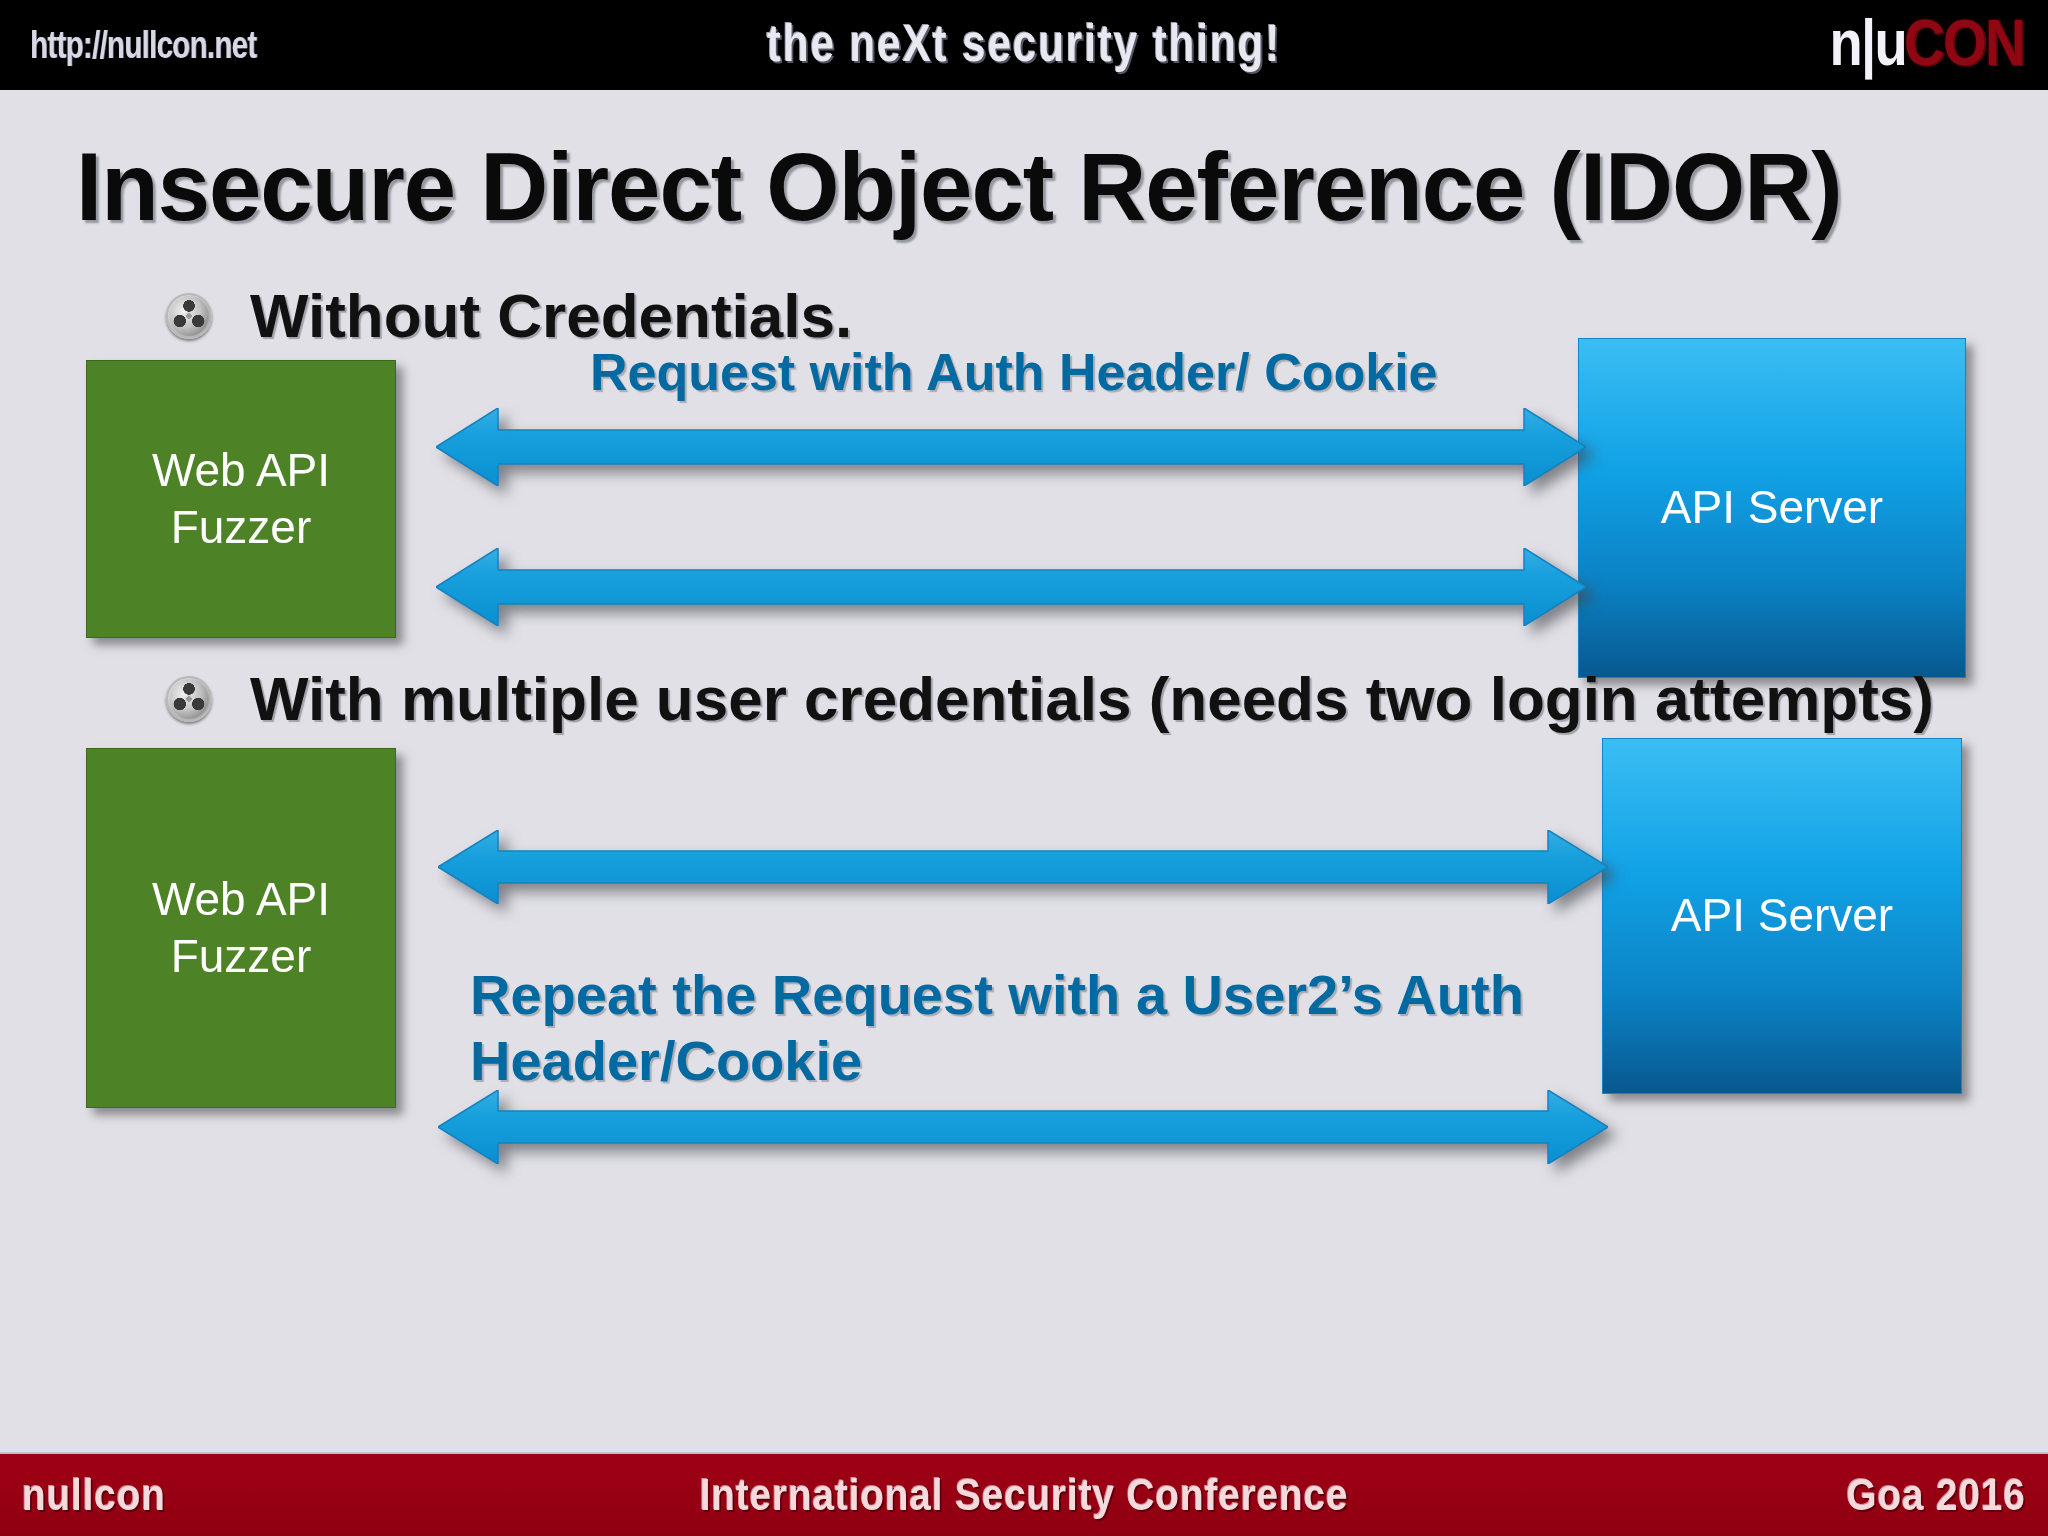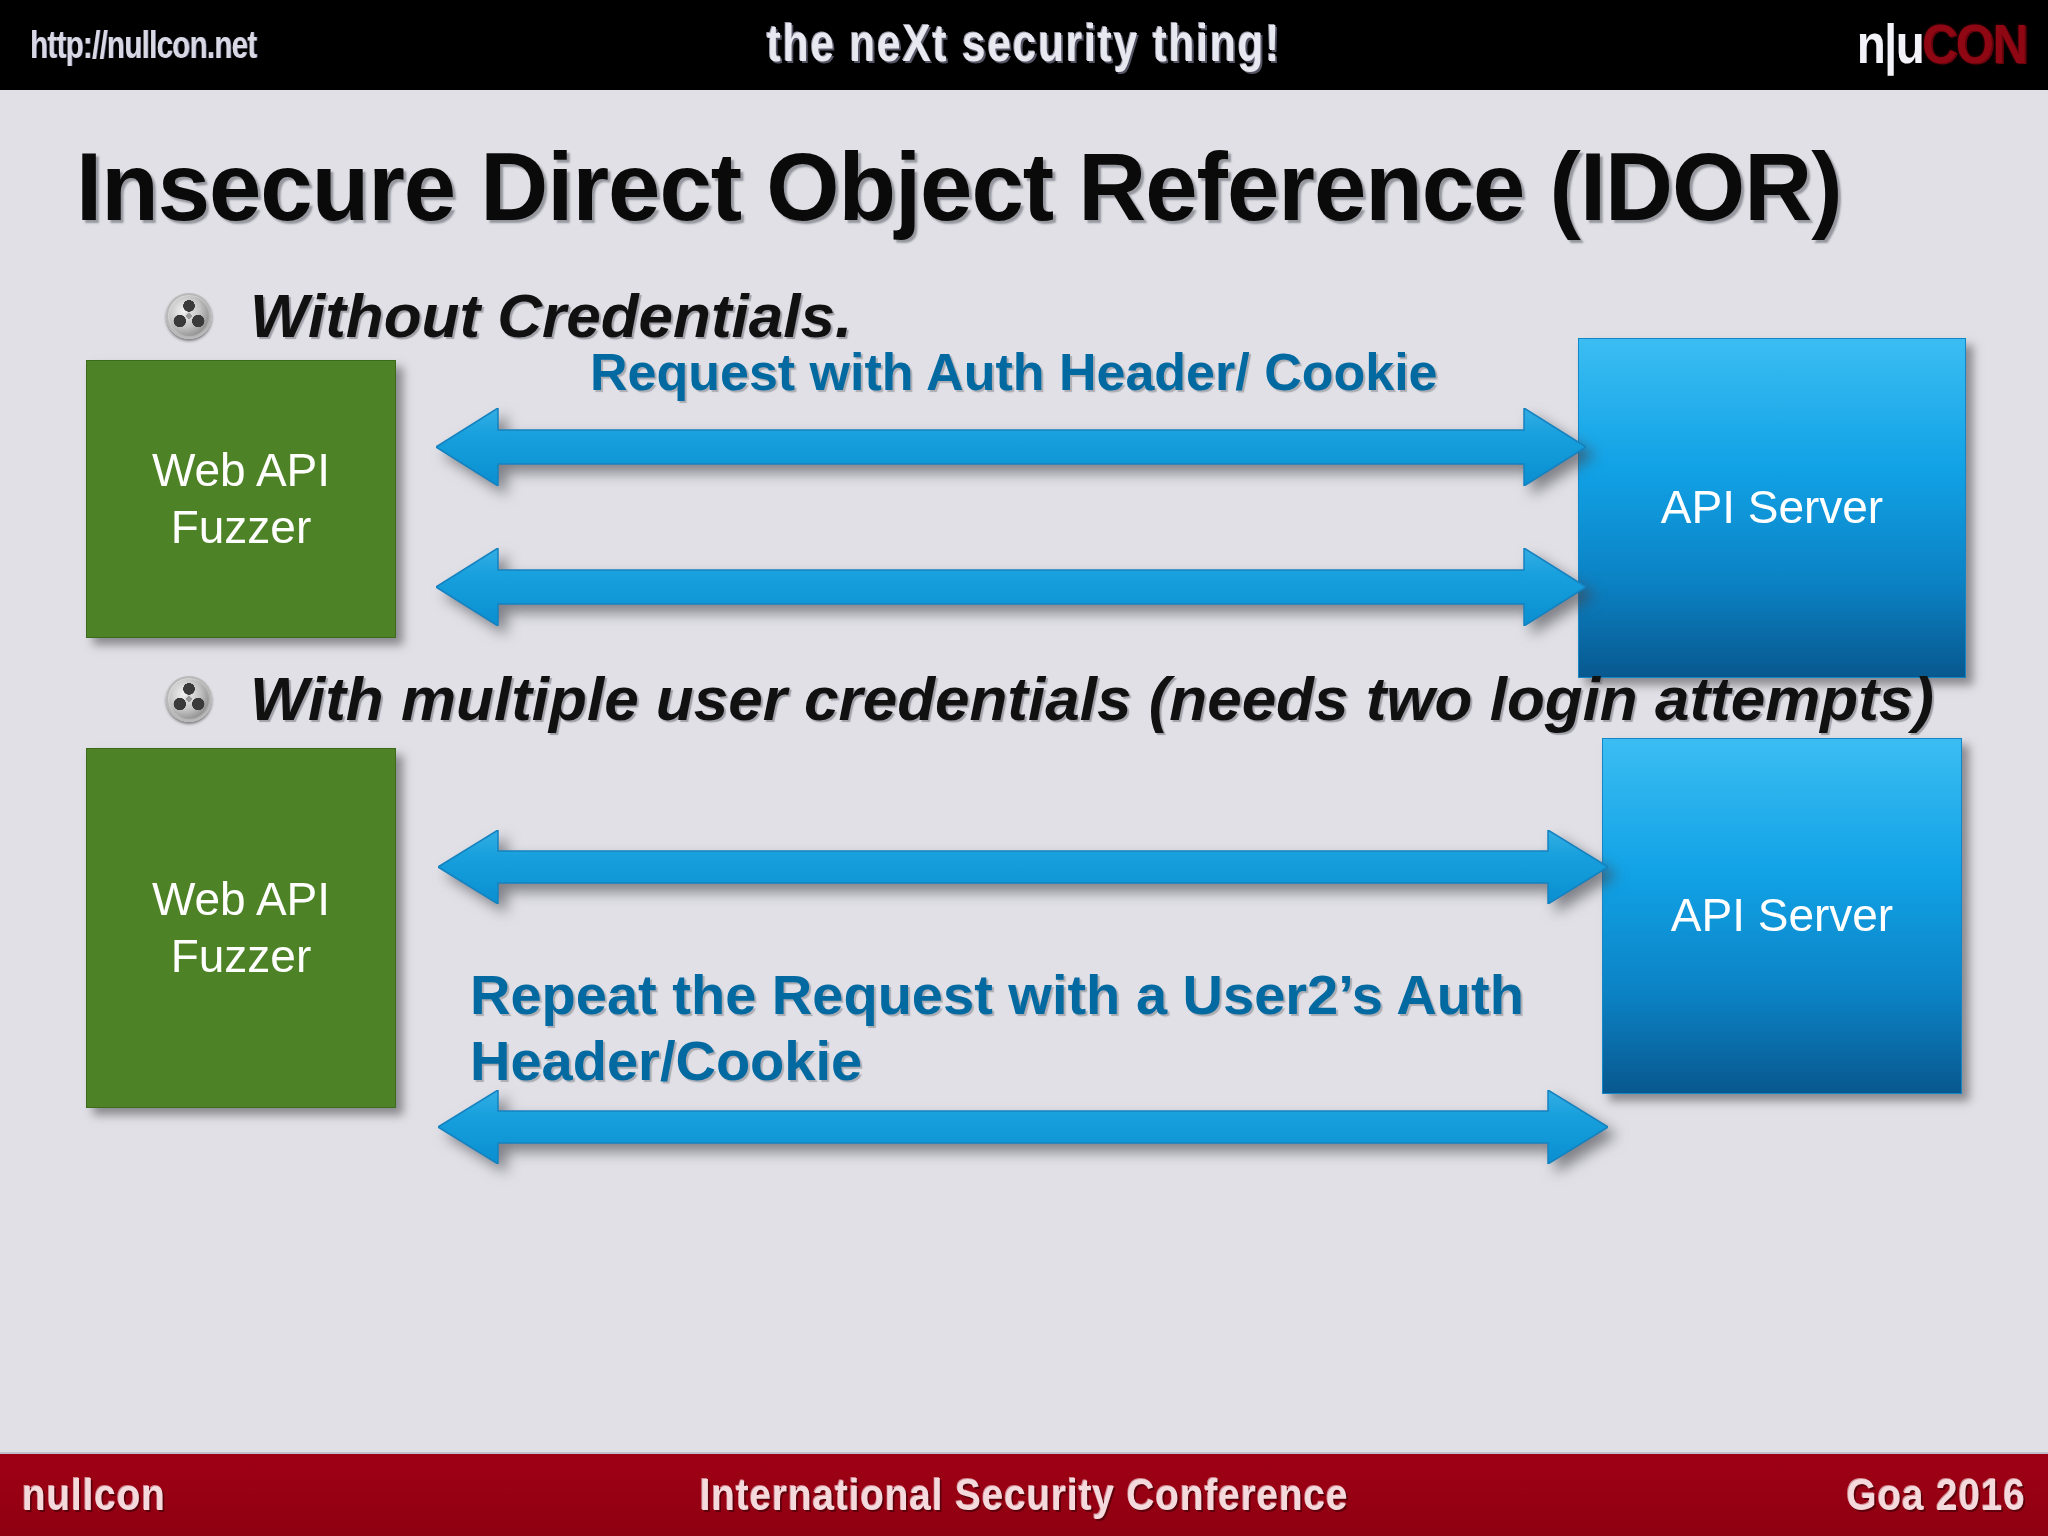--- a/index.html
+++ b/index.html
@@ -54,21 +54,21 @@
     text-shadow: 2px 2px 0 #555566, -1px -1px 0 #9a9aaa;
     transform: scaleX(0.92) scaleY(1.12);
   }
   #topbar-logo {
     position: absolute;
     right: 8px;
     top: 8px;
     height: 70px;
     display: flex;
     align-items: center;
-    font-size: 56px;
+    font-size: 64px;
     font-weight: 700;
     letter-spacing: -2px;
     font-family: "Liberation Sans", sans-serif;
   }
   .logo-nu { color: #f2f2f8; transform: scaleX(0.85); transform-origin: right center; }
   .logo-con { color: #8e0712; transform: scaleX(0.88); transform-origin: left center;
               text-shadow: 0 0 3px #5a040c, 2px 1px 0 #6b050e; margin-left: -2px; }
 
   
   #stage {
@@ -118,21 +118,20 @@
     box-sizing: border-box;
     margin-right: 38px;
   }
   .bullet-text {
     font-family: "Liberation Sans Narrow", "Liberation Sans", sans-serif;
     font-size: 62px;
     font-weight: 700;
     color: #111111;
     letter-spacing: 0px;
     text-shadow: 2px 2px 1px rgba(110,110,120,0.55);
-    font-style: italic;
   }
 
   
   .node-box {
     position: absolute;
     box-sizing: border-box;
     display: flex;
     align-items: center;
     justify-content: center;
     text-align: center;

